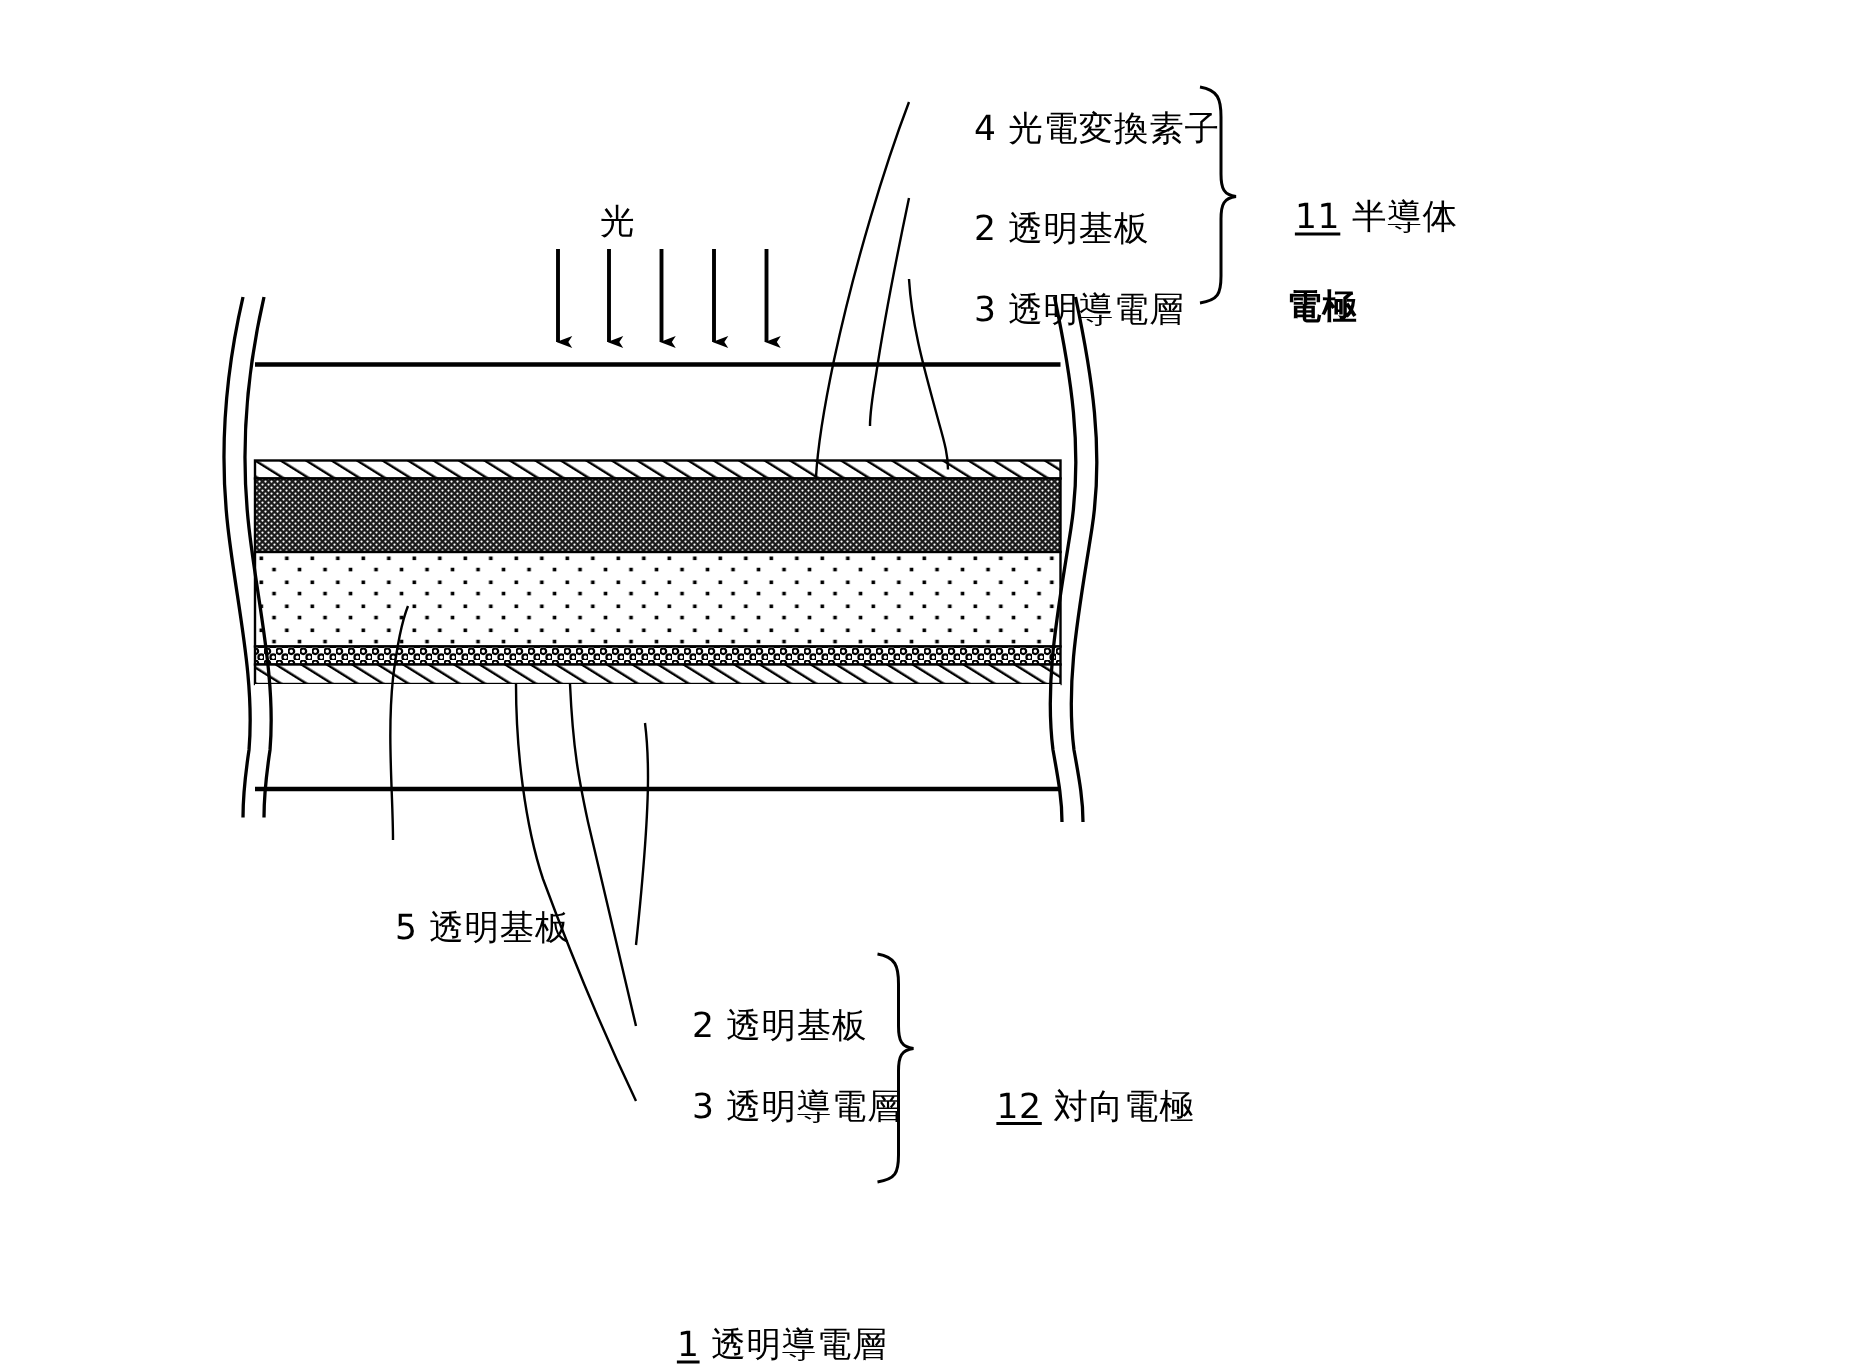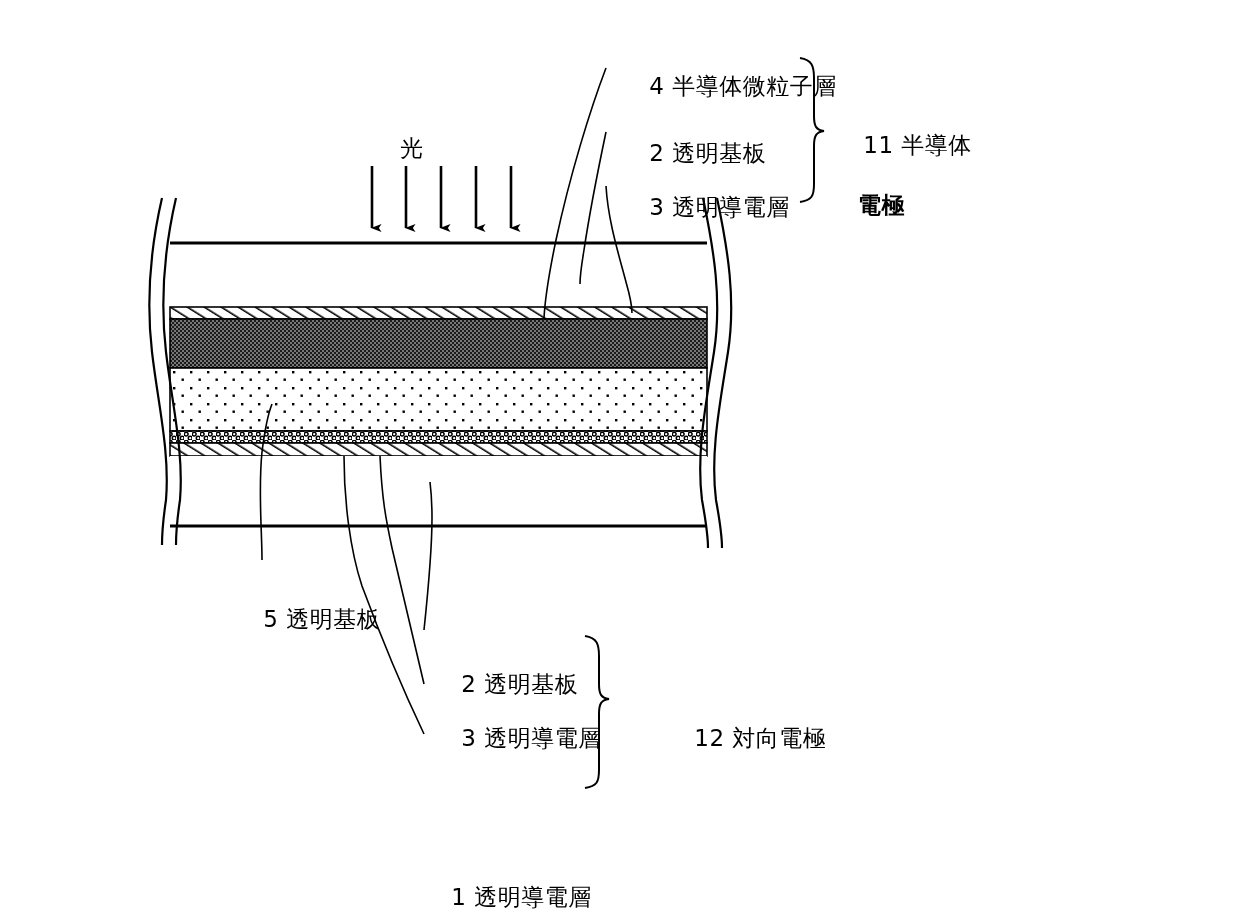--- a/index.html
+++ b/index.html
@@ -32,20 +32,21 @@
   .fig-label {
     position: absolute;
     font-family: "DejaVu Sans", "Liberation Sans", sans-serif;
     font-size: 23px;
     line-height: 30px;
     color: #000;
     white-space: pre;
     letter-spacing: 0.5px;
   }
   .u {
+    text-decoration: underline;
     text-underline-offset: 3px;
   }
   .two-line {
     text-align: left;
   }
   .center-line2 {
     display: block;
     padding-left: 26px;
     font-weight: bold;
   }
@@ -148,21 +149,21 @@
 
     <g fill="none" stroke="#000000" stroke-width="2">
       <path d="M 585 636 C 597 638, 599 644, 599 656 L 599 684 C 599 694, 601 698, 609 699
                C 601 700, 599 704, 599 714 L 599 770 C 599 782, 597 786, 585 788"></path>
     </g>
   </svg>
 
   <div class="fig-label" style="left:400px; top:133px;">光</div>
 
   <div class="fig-label" style="left:618px; top:41px;">
-    <span>4</span><span> </span><span>半導体微粒子層</span>
+    <span>4</span><span> </span><span>光電変換素子</span>
   </div>
 
   <div class="fig-label" style="left:618px; top:108px;">
     <span>2</span><span> </span><span>透明基板</span>
   </div>
 
   <div class="fig-label" style="left:618px; top:162px;">
     <span>3</span><span> </span><span>透明導電層</span>
   </div>
 
@@ -177,21 +178,21 @@
 
   <div class="fig-label" style="left:430px; top:639px;">
     <span>2</span><span> </span><span>透明基板</span>
   </div>
 
   <div class="fig-label" style="left:430px; top:693px;">
     <span>3</span><span> </span><span>透明導電層</span>
   </div>
 
 
-  <div class="fig-label" style="left:663px; top:693px;text-align:center;">
+  <div class="fig-label" style="left:633px; top:693px;text-align:center;">
     <span class="u">12</span><span> </span><span>対向電極</span>
   </div>
 
   <div class="fig-label" style="left:420px; top:852px;">
     <span class="u">1</span><span> </span><span>透明導電層</span>
   </div>
 
 </div>
 
 </body></html>

